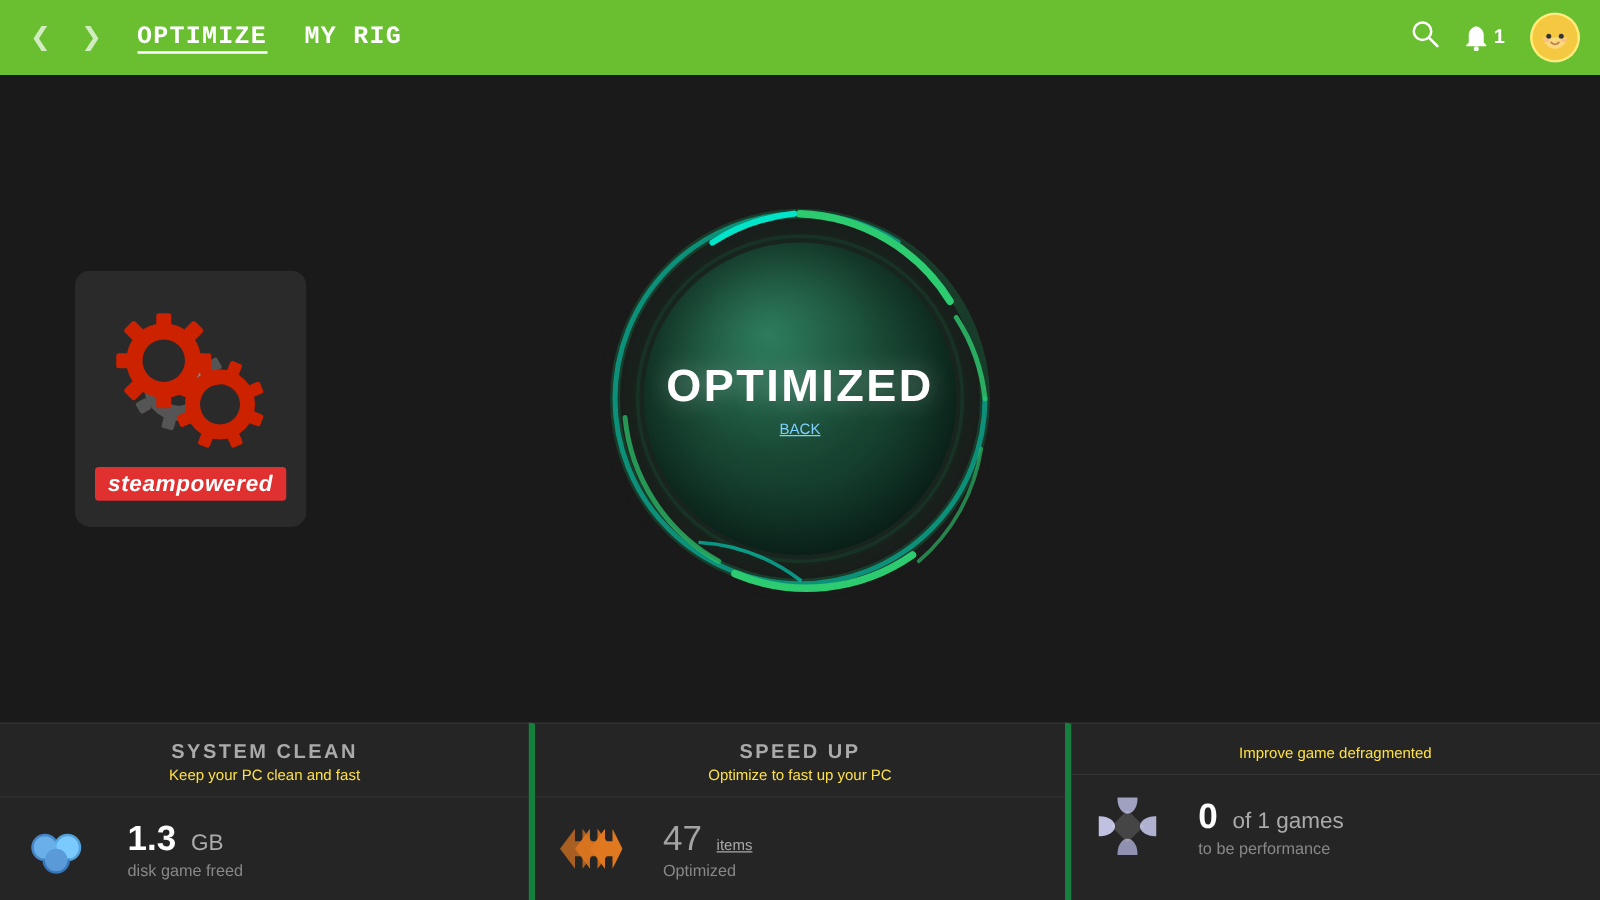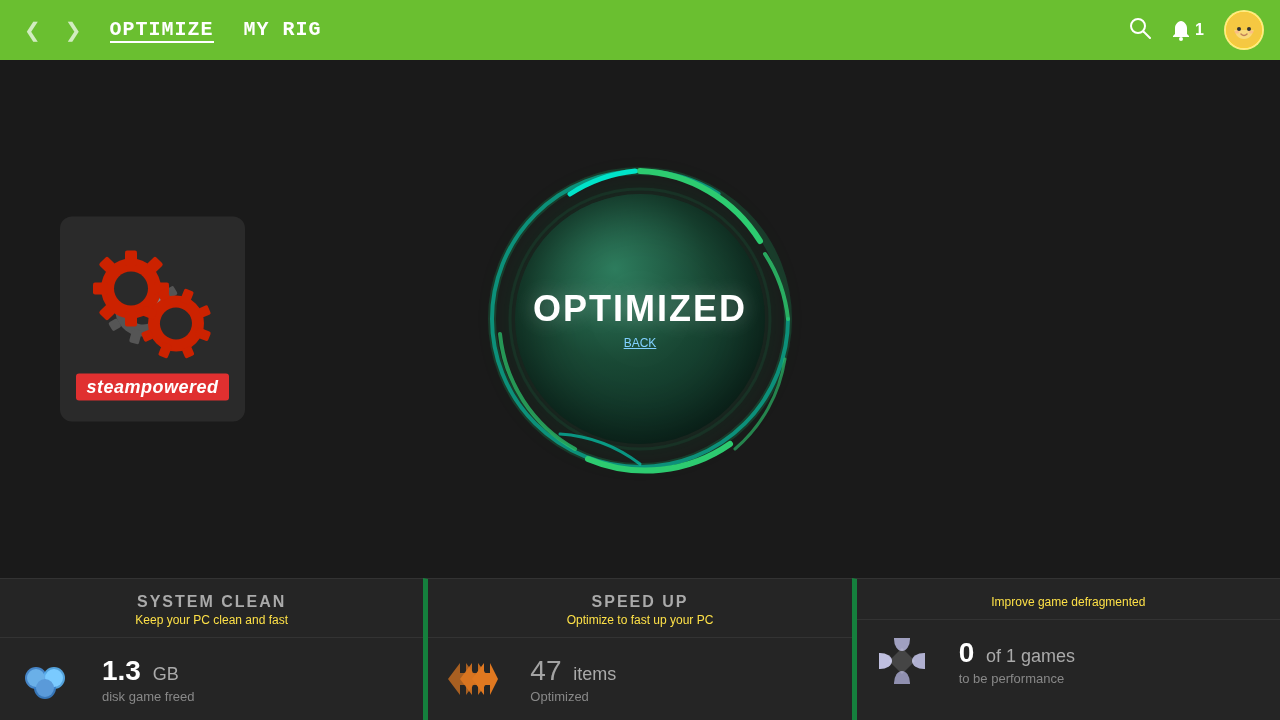--- a/index.html
+++ b/index.html
@@ -437,21 +437,21 @@
       <div class="stat-body">
         <div class="stat-icon-area">
 
           <svg width="50" height="40" viewBox="0 0 50 40">
             <polygon points="0,20 12,4 12,14 18,14 18,4 30,20 18,36 18,26 12,26 12,36" fill="#e07820" opacity="0.7"></polygon>
             <polygon points="12,20 24,4 24,14 30,14 30,4 42,20 30,36 30,26 24,26 24,36" fill="#e07820" opacity="0.85"></polygon>
             <polygon points="24,20 36,4 36,14 42,14 42,4 50,20 42,36 42,26 36,26 36,36" fill="#e07820"></polygon>
           </svg>
         </div>
         <div class="stat-value-area">
-          <div class="stat-big"><strong style="color:#a3a3a3;font-size:28px;font-weight:400;">47</strong> <span style="font-size:18px;color:#aaa;">items</span></div>
+          <div class="stat-big"><strong style="color:#a3a3a3;font-size:28px;font-weight:400;">47</strong> <span style="font-size:12px;color:#aaa;text-decoration:underline;">items</span></div>
           <div class="stat-small">Optimized</div>
         </div>
       </div>
     </div>
 
     <div class="stat-section">
       <div class="stat-header">
         <div class="stat-header-sub">Improve game defragmented</div>
       </div>
       <div class="stat-body">

